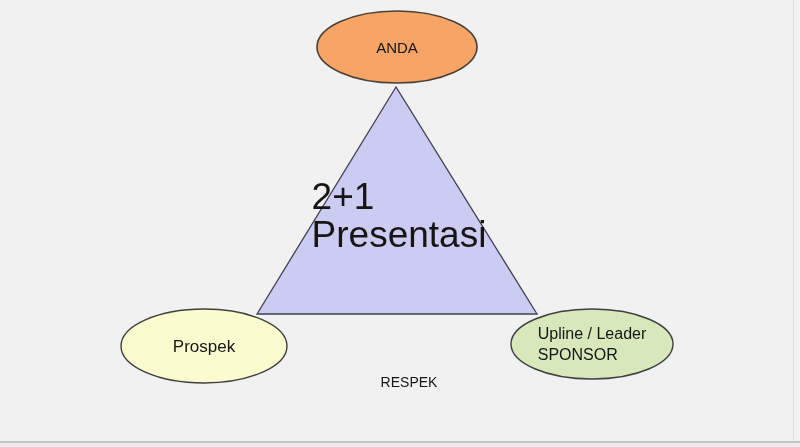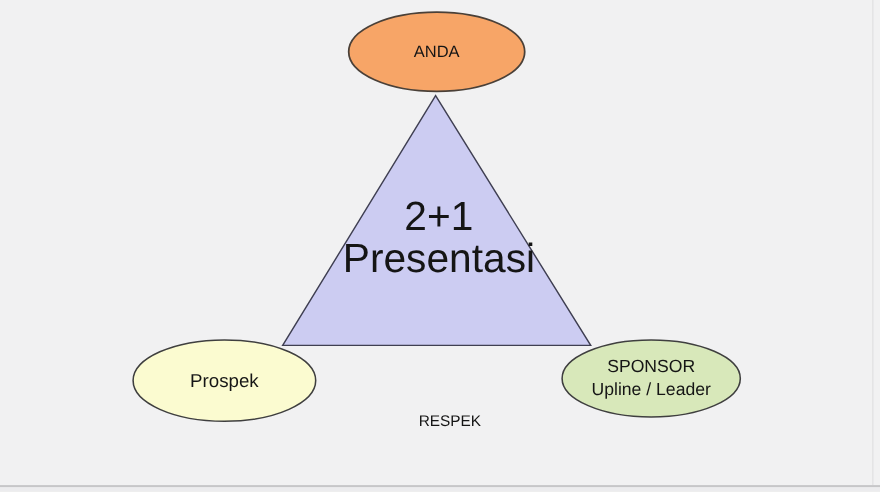--- a/index.html
+++ b/index.html
@@ -41,21 +41,21 @@
     background: #ececee;
   }
   svg.diagram {
     position: absolute;
     left: 0;
     top: 0;
   }
   .lbl {
     position: absolute;
     color: #151515;
-    text-align: center;
+    text-align: left;
     white-space: nowrap;
     transform: translate(-50%, -50%);
   }
   .lbl-anda {
     left: 397px;
     top: 47px;
     font-size: 15px;
   }
   .lbl-triangle {
     left: 399px;
@@ -101,22 +101,22 @@
   <div class="lbl lbl-anda">ANDA</div>
 
   <div class="lbl lbl-triangle">
     <div>2+1</div>
     <div>Presentasi</div>
   </div>
 
   <div class="lbl lbl-prospek">Prospek</div>
 
   <div class="lbl lbl-sponsor">
+    <div>Upline / Leader</div>
     <div>SPONSOR</div>
-    <div>Upline / Leader</div>
   </div>
 
   <div class="lbl lbl-respek">RESPEK</div>
 
   <div class="slide-edge-right"></div>
   <div class="slide-edge-bottom"></div>
   <div class="slide-footer-strip"></div>
 
 </div>
 

